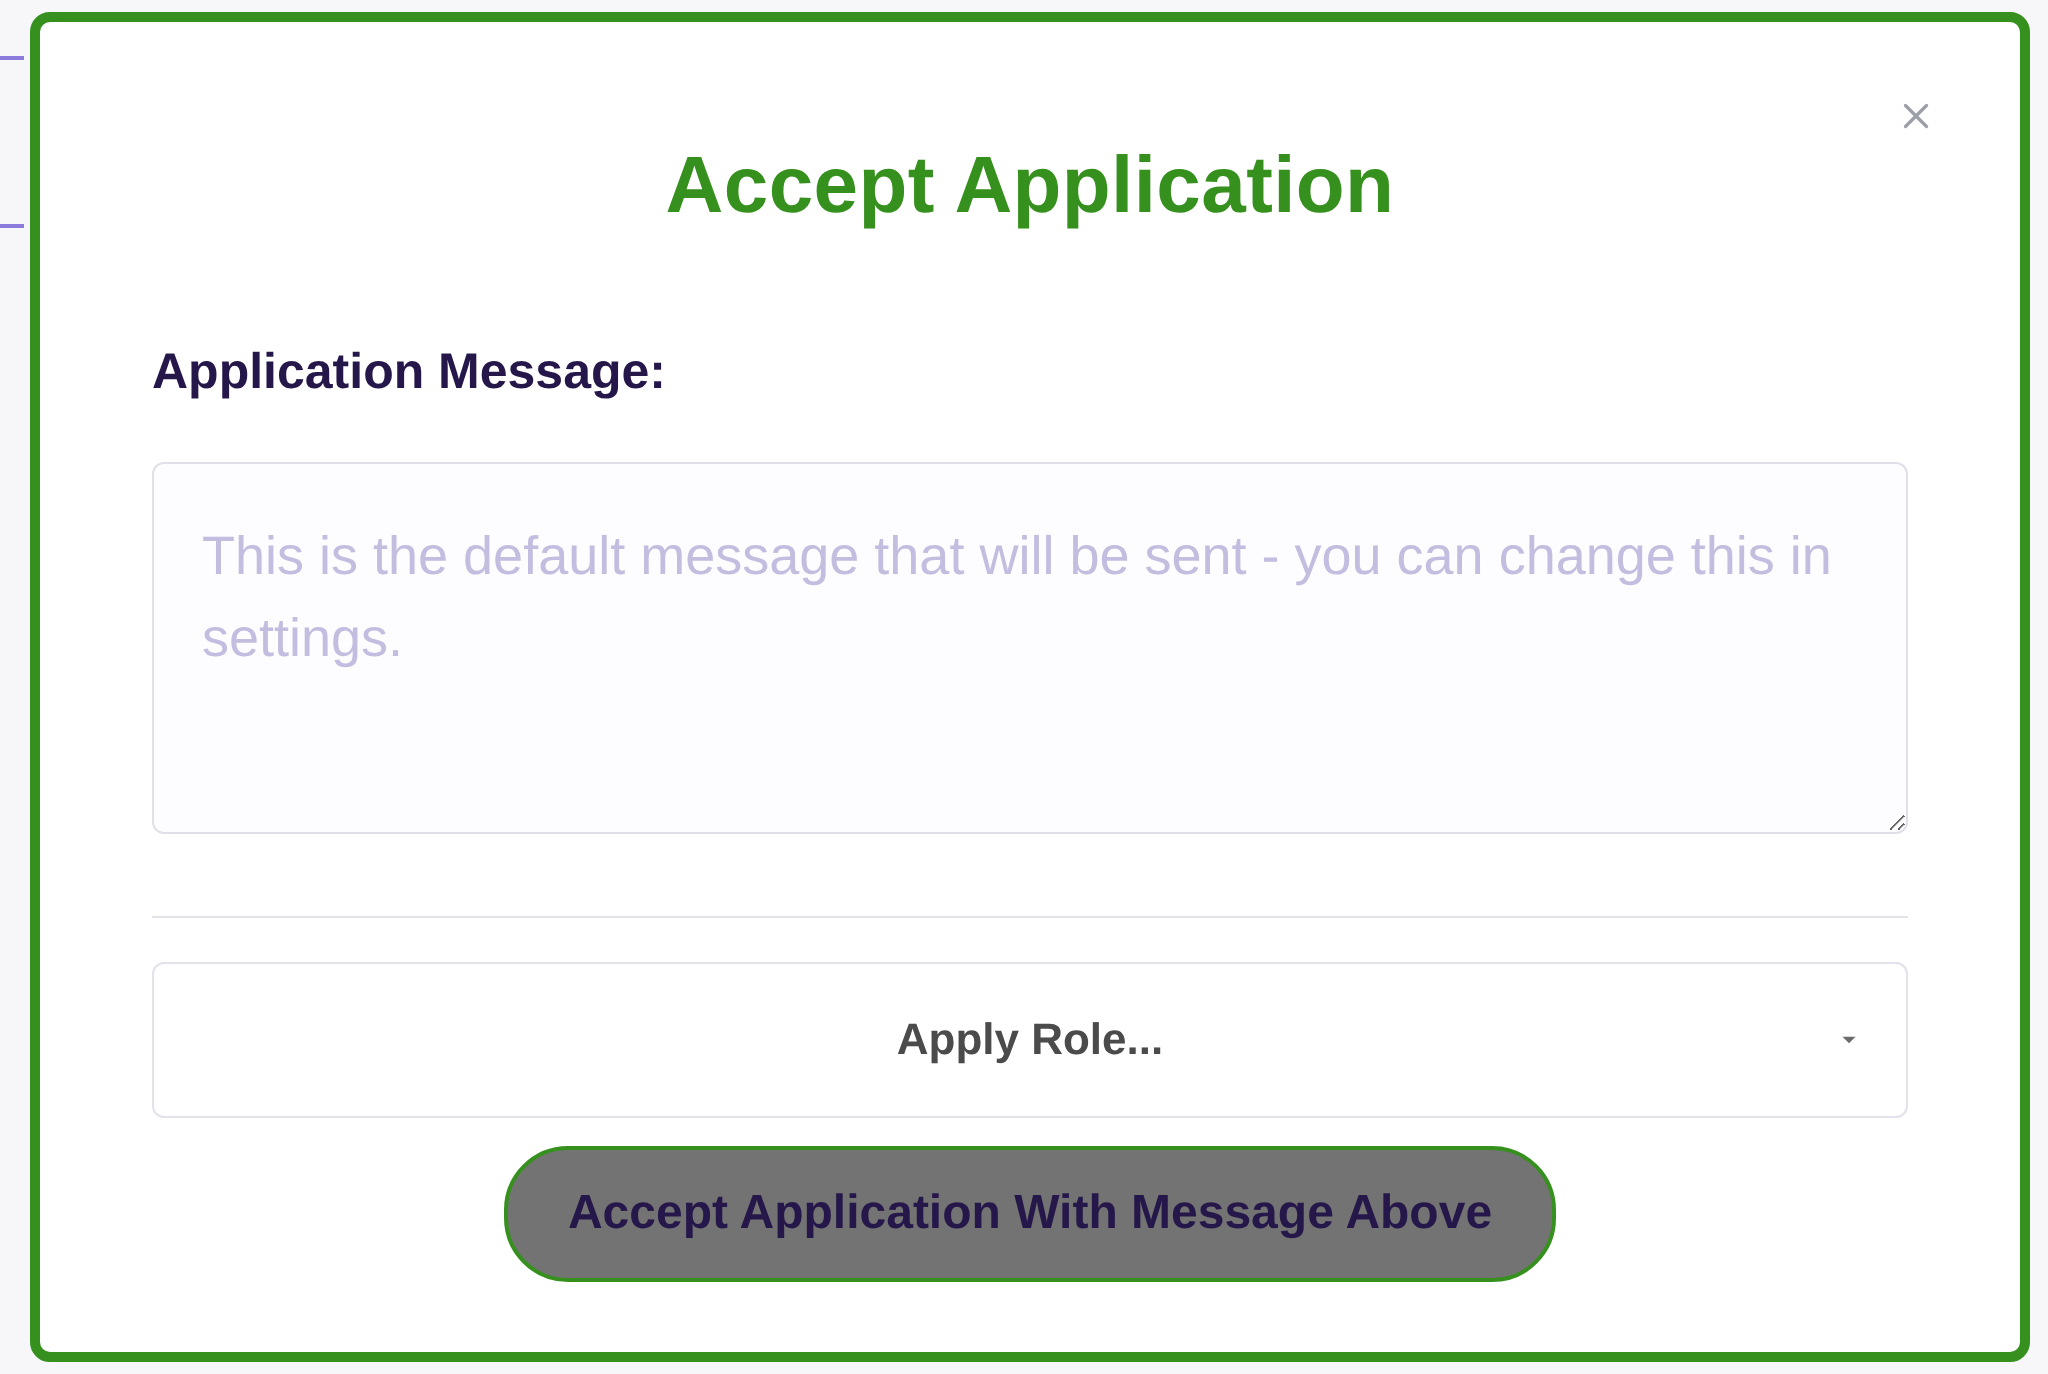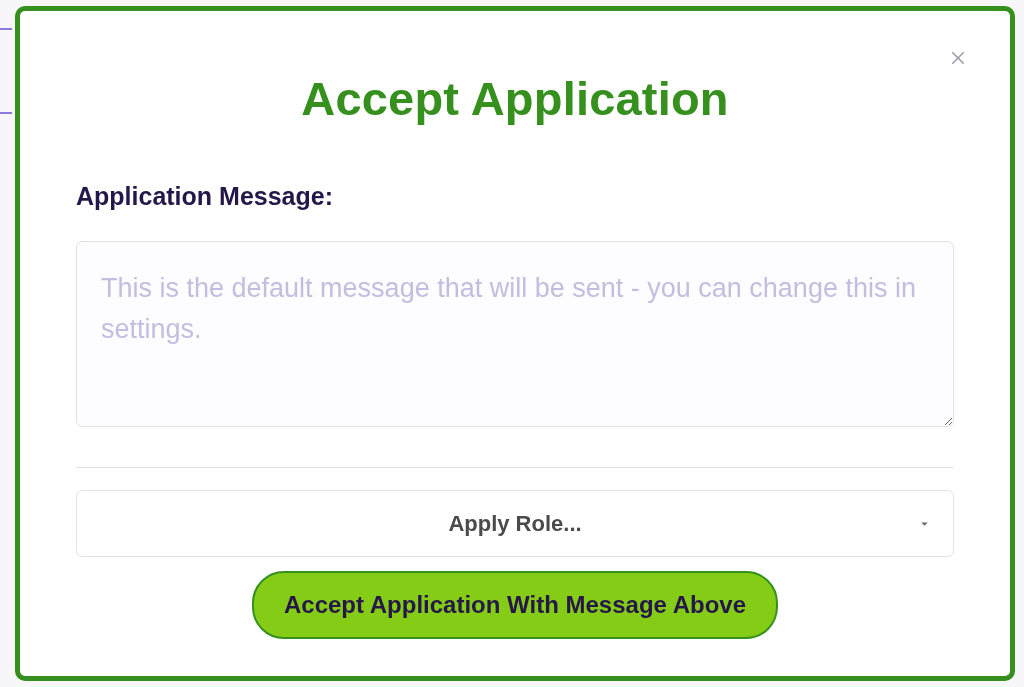--- a/index.html
+++ b/index.html
@@ -57,21 +57,21 @@
       border: none;
       padding: 0;
     }
     .close-btn svg {
       width: 18px;
       height: 18px;
     }
     .modal-title {
       text-align: center;
       color: #36901e;
-      font-size: 47px;
+      font-size: 40px;
       font-weight: 700;
       margin-top: 50px;
       margin-bottom: 56px;
       letter-spacing: 0.2px;
     }
     .field-label {
       color: #26174a;
       font-size: 25px;
       font-weight: 700;
       margin-bottom: 30px;
@@ -94,21 +94,21 @@
       color: #c3bde0;
     }
     .divider {
       border: none;
       border-top: 1px solid #e3e1ea;
       margin-top: 36px;
       margin-bottom: 22px;
     }
     .dropdown {
       width: 100%;
-      height: 67px;
+      height: 78px;
       border: 1px solid #e3e1ea;
       border-radius: 6px;
       background: #ffffff;
       display: flex;
       align-items: center;
       justify-content: center;
       position: relative;
       cursor: pointer;
     }
     .dropdown-label {
@@ -129,21 +129,21 @@
       width: 13px;
       height: 13px;
     }
     .accept-btn-wrap {
       display: flex;
       justify-content: center;
       margin-top: 14px;
     }
     .accept-btn {
       border: 2px solid #36901e;
-      background: #84cc16;
+      background: #737373;
       color: #26174a;
       font-size: 24px;
       font-weight: 700;
       padding: 18px 30px;
       border-radius: 32px;
       cursor: pointer;
       font-family: inherit;
     }
   </style>
 </head>

